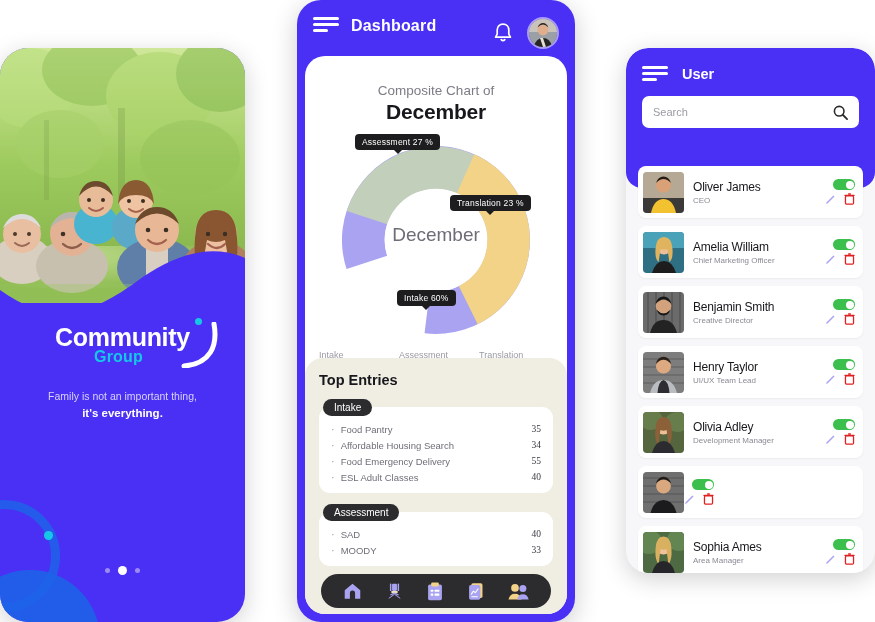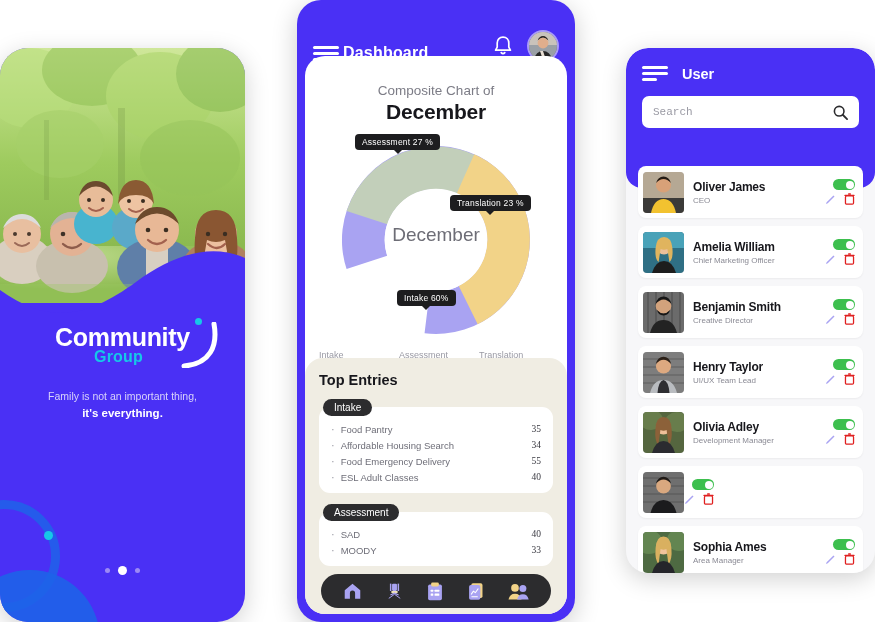--- a/index.html
+++ b/index.html
@@ -71,21 +71,21 @@
   #dashboard-phone{
     position:absolute; left:297px; top:0;
     width:278px; height:622px;
     background:#4A30F5;
     border-radius:24px;
     overflow:hidden;
     box-shadow:0 6px 26px rgba(0,0,0,.20);
   }
   #dash-header{
     position:relative; height:62px;
-    display:flex; align-items:flex-end; padding:0 16px; gap:4px;
+    display:flex; align-items:flex-start; padding:17px 16px; gap:12px;
   }
   .ham{ width:26px; height:16px; position:relative; cursor:pointer; }
   .ham i{ position:absolute; left:0; height:2.6px; background:#fff; border-radius:2px; }
   .ham i:nth-child(1){ top:0;   width:26px; }
   .ham i:nth-child(2){ top:6px; width:26px; }
   .ham i:nth-child(3){ top:12px;width:15px; }
   #dash-title{ font-size:16px; font-weight:bold; color:#fff; letter-spacing:.2px; }
   #dash-header-right{ margin-left:auto; display:flex; align-items:center; gap:14px; }
   #dash-avatar{
     width:32px; height:32px; border-radius:50%;
@@ -165,39 +165,39 @@
     padding:18px 16px 0 16px;
   }
   #user-header-top{ display:flex; align-items:center; gap:14px; }
   #user-title{ font-size:14.5px; font-weight:bold; color:#fff; }
   #search-box{
     margin-top:14px; height:32px; background:#fff; border-radius:7px;
     display:flex; align-items:center; padding:0 11px;
   }
   #search-input{
     flex:1; border:0; outline:0; font-size:11px; color:#4A4A52;
-    font-family:Liberation Mono, monospace; background:transparent;
+    font-family:Liberation Sans, sans-serif; background:transparent;
   }
   #search-input::placeholder{ color:#9A9AA4; }
 
   #user-list{
     position:absolute; left:0; right:0; top:118px; bottom:0;
     padding:0 12px; overflow:hidden;
   }
   .user-row{
     background:#fff; border-radius:8px; margin-bottom:8px;
     height:52px; display:flex; align-items:center; padding:5px 8px 5px 5px;
     box-shadow:0 1px 2px rgba(0,0,0,.05);
   }
   .user-avatar{
     width:41px; height:41px; border-radius:4px; overflow:hidden; flex:0 0 41px;
     background:#ccc;
   }
   .user-info{ flex:1; margin-left:9px; min-width:0; }
-  .user-name{ font-size:12px; font-weight:bold; color:#17171C; display:block; line-height:1.25; letter-spacing:-.2px; }
+  .user-name{ font-size:12px; font-weight:normal; color:#17171C; display:block; line-height:1.25; letter-spacing:-.2px; }
   .user-role{ font-size:8px; color:#8A8A94; display:block; margin-top:1px; }
   .user-actions{ display:flex; flex-direction:column; align-items:flex-end; gap:3px; }
   .toggle{
     width:22px; height:11px; border-radius:6px; background:#3DBF4E; position:relative;
   }
   .toggle::after{
     content:""; position:absolute; right:1.5px; top:1.5px;
     width:8px; height:8px; border-radius:50%; background:#fff;
   }
   .row-icons{ display:flex; gap:8px; align-items:center; }

